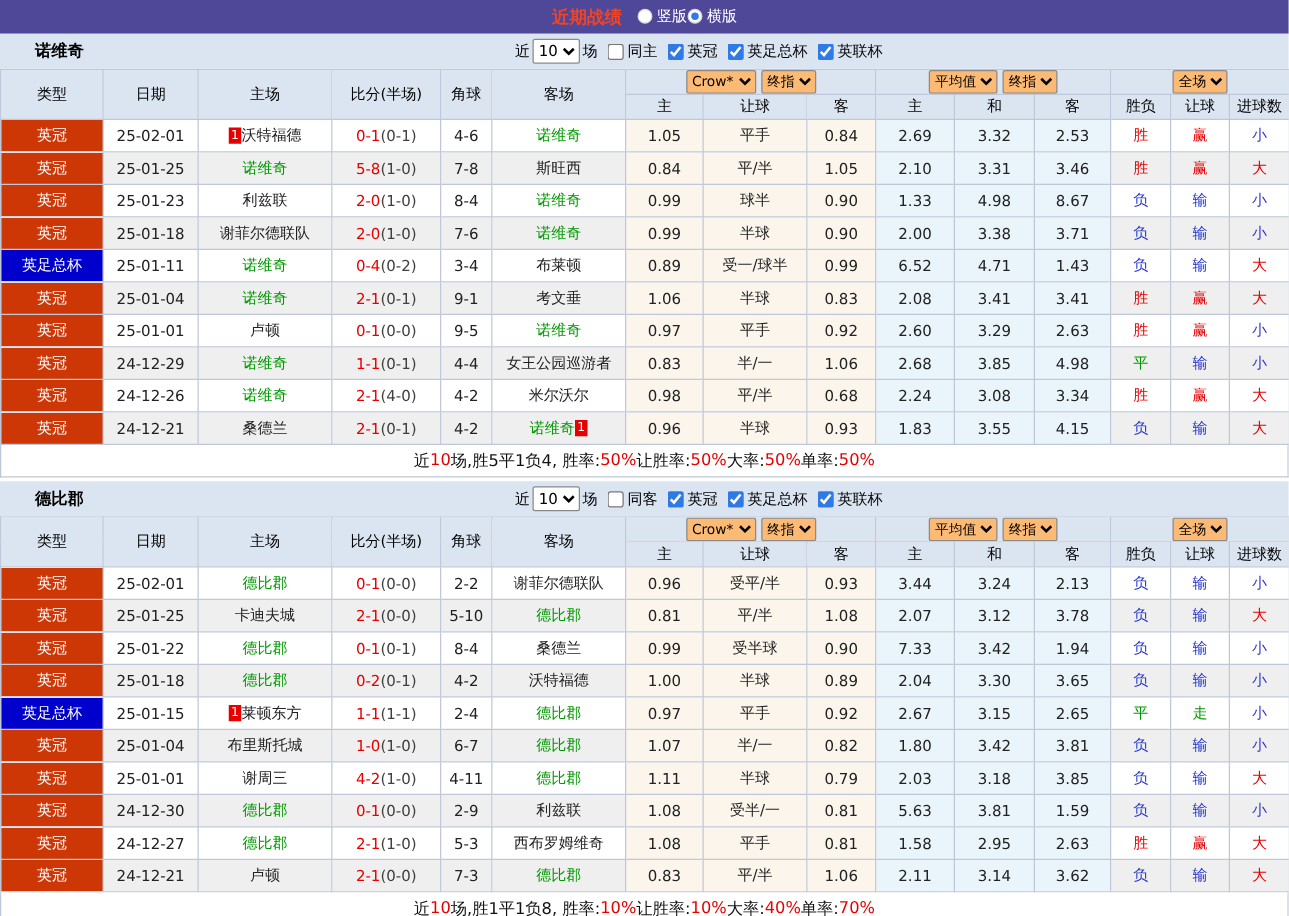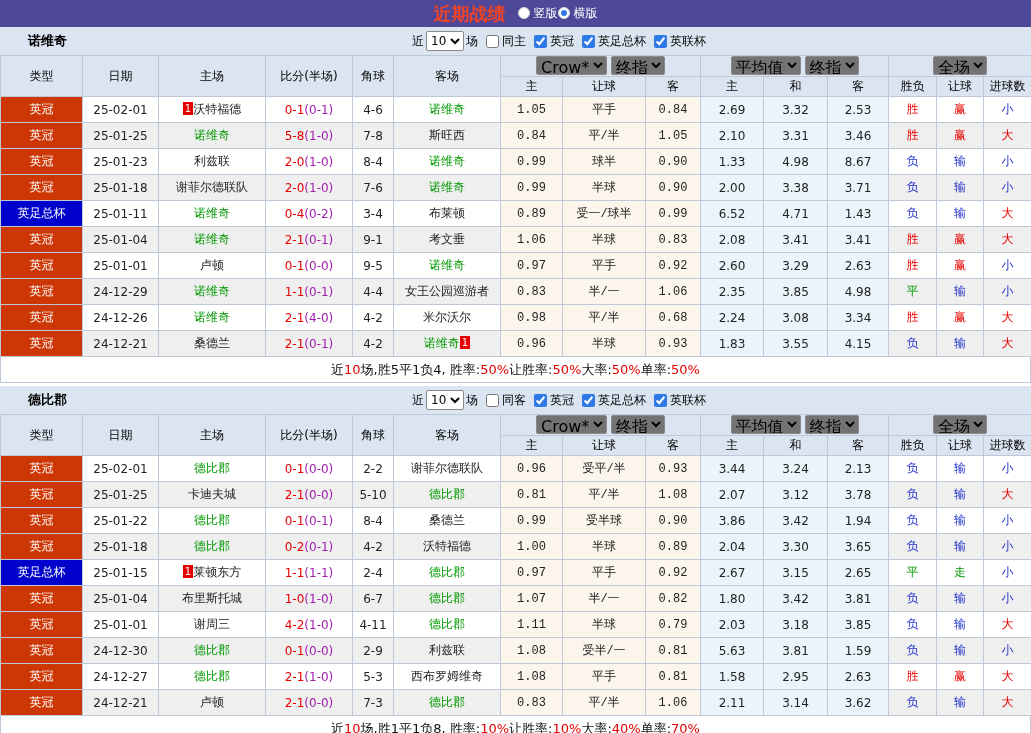--- a/index.html
+++ b/index.html
@@ -7,21 +7,21 @@
   body {
     width:1031px;
     font-family:"DejaVu Sans","Liberation Sans",sans-serif;
     font-size:12px; color:#222; background:#fff;
   }
   
   .topbar {
     height:27px; background:var(--topbar-bg,#4f4798);
     display:flex; align-items:center; justify-content:center; gap:12px;
   }
-  .topbar .title { color:var(--title-color,#ef4427); font-weight:bold; font-size:18px; }
+  .topbar .title { color:var(--title-color,#ef4427); font-weight:bold; font-size:14px; }
   .radio-item { display:inline-flex; align-items:center; gap:4px; color:#fff; font-size:12px; cursor:default; }
   .radio {
     width:12px; height:12px; border-radius:50%; background:#fff; display:inline-block; position:relative;
     border:1px solid #d8d8d8;
   }
   .radio.sel::after {
     content:""; position:absolute; left:2px; top:2px; width:6px; height:6px;
     border-radius:50%; background:var(--check-blue,#2f7ae5);
   }
   
@@ -36,30 +36,30 @@
   .controls select { height:20px; font-size:12px; font-family:inherit; background:#fff; border:1px solid #8a8a8a; border-radius:2px; }
   .controls .cb { width:13px; height:13px; margin:0 1px 0 6px; accent-color:var(--check-blue,#2f7ae5); vertical-align:middle; }
   .controls .lbl { font-size:12px; color:#000; }
   
   table { border-collapse:collapse; table-layout:fixed; width:1031px;border-radius:29px; }
   th, td {
     border:1px solid var(--border,#bfc8d8); text-align:center; padding:0;
     overflow:hidden; white-space:nowrap;
   }
   thead th { background:var(--panel-bg,#dbe5f1); font-weight:normal; height:20px; font-size:12px; color:#000; }
-  thead th.grp select { height:19px; font-size:16px; font-family:inherit; background:#737373; border:1px solid #8a8a8a; border-radius:2px; margin:0 2px; }
+  thead th.grp select { height:19px; font-size:11px; font-family:inherit; background:#fdba74; border:1px solid #8a8a8a; border-radius:2px; margin:0 2px; }
   tbody td { height:26px; font-size:12px; color:#222; background:#fff; }
   tr.alt td.plain { background:var(--alt-bg,#efefef); }
-  td.crow { background:var(--crow-bg,#fbf5ec);font-family:Liberation Mono, monospace; }
+  td.crow { background:var(--crow-bg,#fbf5ec); }
   td.avg  { background:var(--avg-bg,#eaf4fb); }
   td.type-red  { background:var(--type-red,#cc3705); color:#fff; }
   td.type-blue { background:var(--type-blue,#0000cc); color:#fff; }
   .green { color:var(--team-green,#009900); }
   .ft { color:var(--score-red,#e60000); }
-  .ht { color:#a21caf; }
+  .ht { color:#404040; }
   .c-red   { color:var(--res-red,#e60000); }
   .c-blue  { color:var(--res-blue,#2233cc); }
   .c-green { color:var(--res-green,#009900); }
   .badge {
     display:inline-block; background:var(--score-red,#e60000); color:#fff;
     font-size:10px; line-height:13px; padding:0 2px; vertical-align:1px;
   }
   
   .summary {
     height:26px; display:flex; align-items:center; justify-content:center;
@@ -265,21 +265,21 @@
             <tr class="alt">
               <td class="type-red">英冠</td>
               <td class="plain">24-12-29</td>
               <td class="plain"><span class="green">诺维奇</span></td>
               <td class="plain"><span class="ft">1-1</span><span class="ht">(0-1)</span></td>
               <td class="plain">4-4</td>
               <td class="plain"><span class="">女王公园巡游者</span></td>
               <td class="crow">0.83</td>
               <td class="crow">半/一</td>
               <td class="crow">1.06</td>
-              <td class="avg">2.35</td>
+              <td class="avg">2.68</td>
               <td class="avg">3.85</td>
               <td class="avg">4.98</td>
               <td class="plain c-green">平</td>
               <td class="plain c-blue">输</td>
               <td class="plain c-blue">小</td>
             </tr>
             <tr class="">
               <td class="type-red">英冠</td>
               <td class="plain">24-12-26</td>
               <td class="plain"><span class="green">诺维奇</span></td>
@@ -425,21 +425,21 @@
             <tr class="">
               <td class="type-red">英冠</td>
               <td class="plain">25-01-22</td>
               <td class="plain"><span class="green">德比郡</span></td>
               <td class="plain"><span class="ft">0-1</span><span class="ht">(0-1)</span></td>
               <td class="plain">8-4</td>
               <td class="plain"><span class="">桑德兰</span></td>
               <td class="crow">0.99</td>
               <td class="crow">受半球</td>
               <td class="crow">0.90</td>
-              <td class="avg">3.86</td>
+              <td class="avg">7.33</td>
               <td class="avg">3.42</td>
               <td class="avg">1.94</td>
               <td class="plain c-blue">负</td>
               <td class="plain c-blue">输</td>
               <td class="plain c-blue">小</td>
             </tr>
             <tr class="alt">
               <td class="type-red">英冠</td>
               <td class="plain">25-01-18</td>
               <td class="plain"><span class="green">德比郡</span></td>

